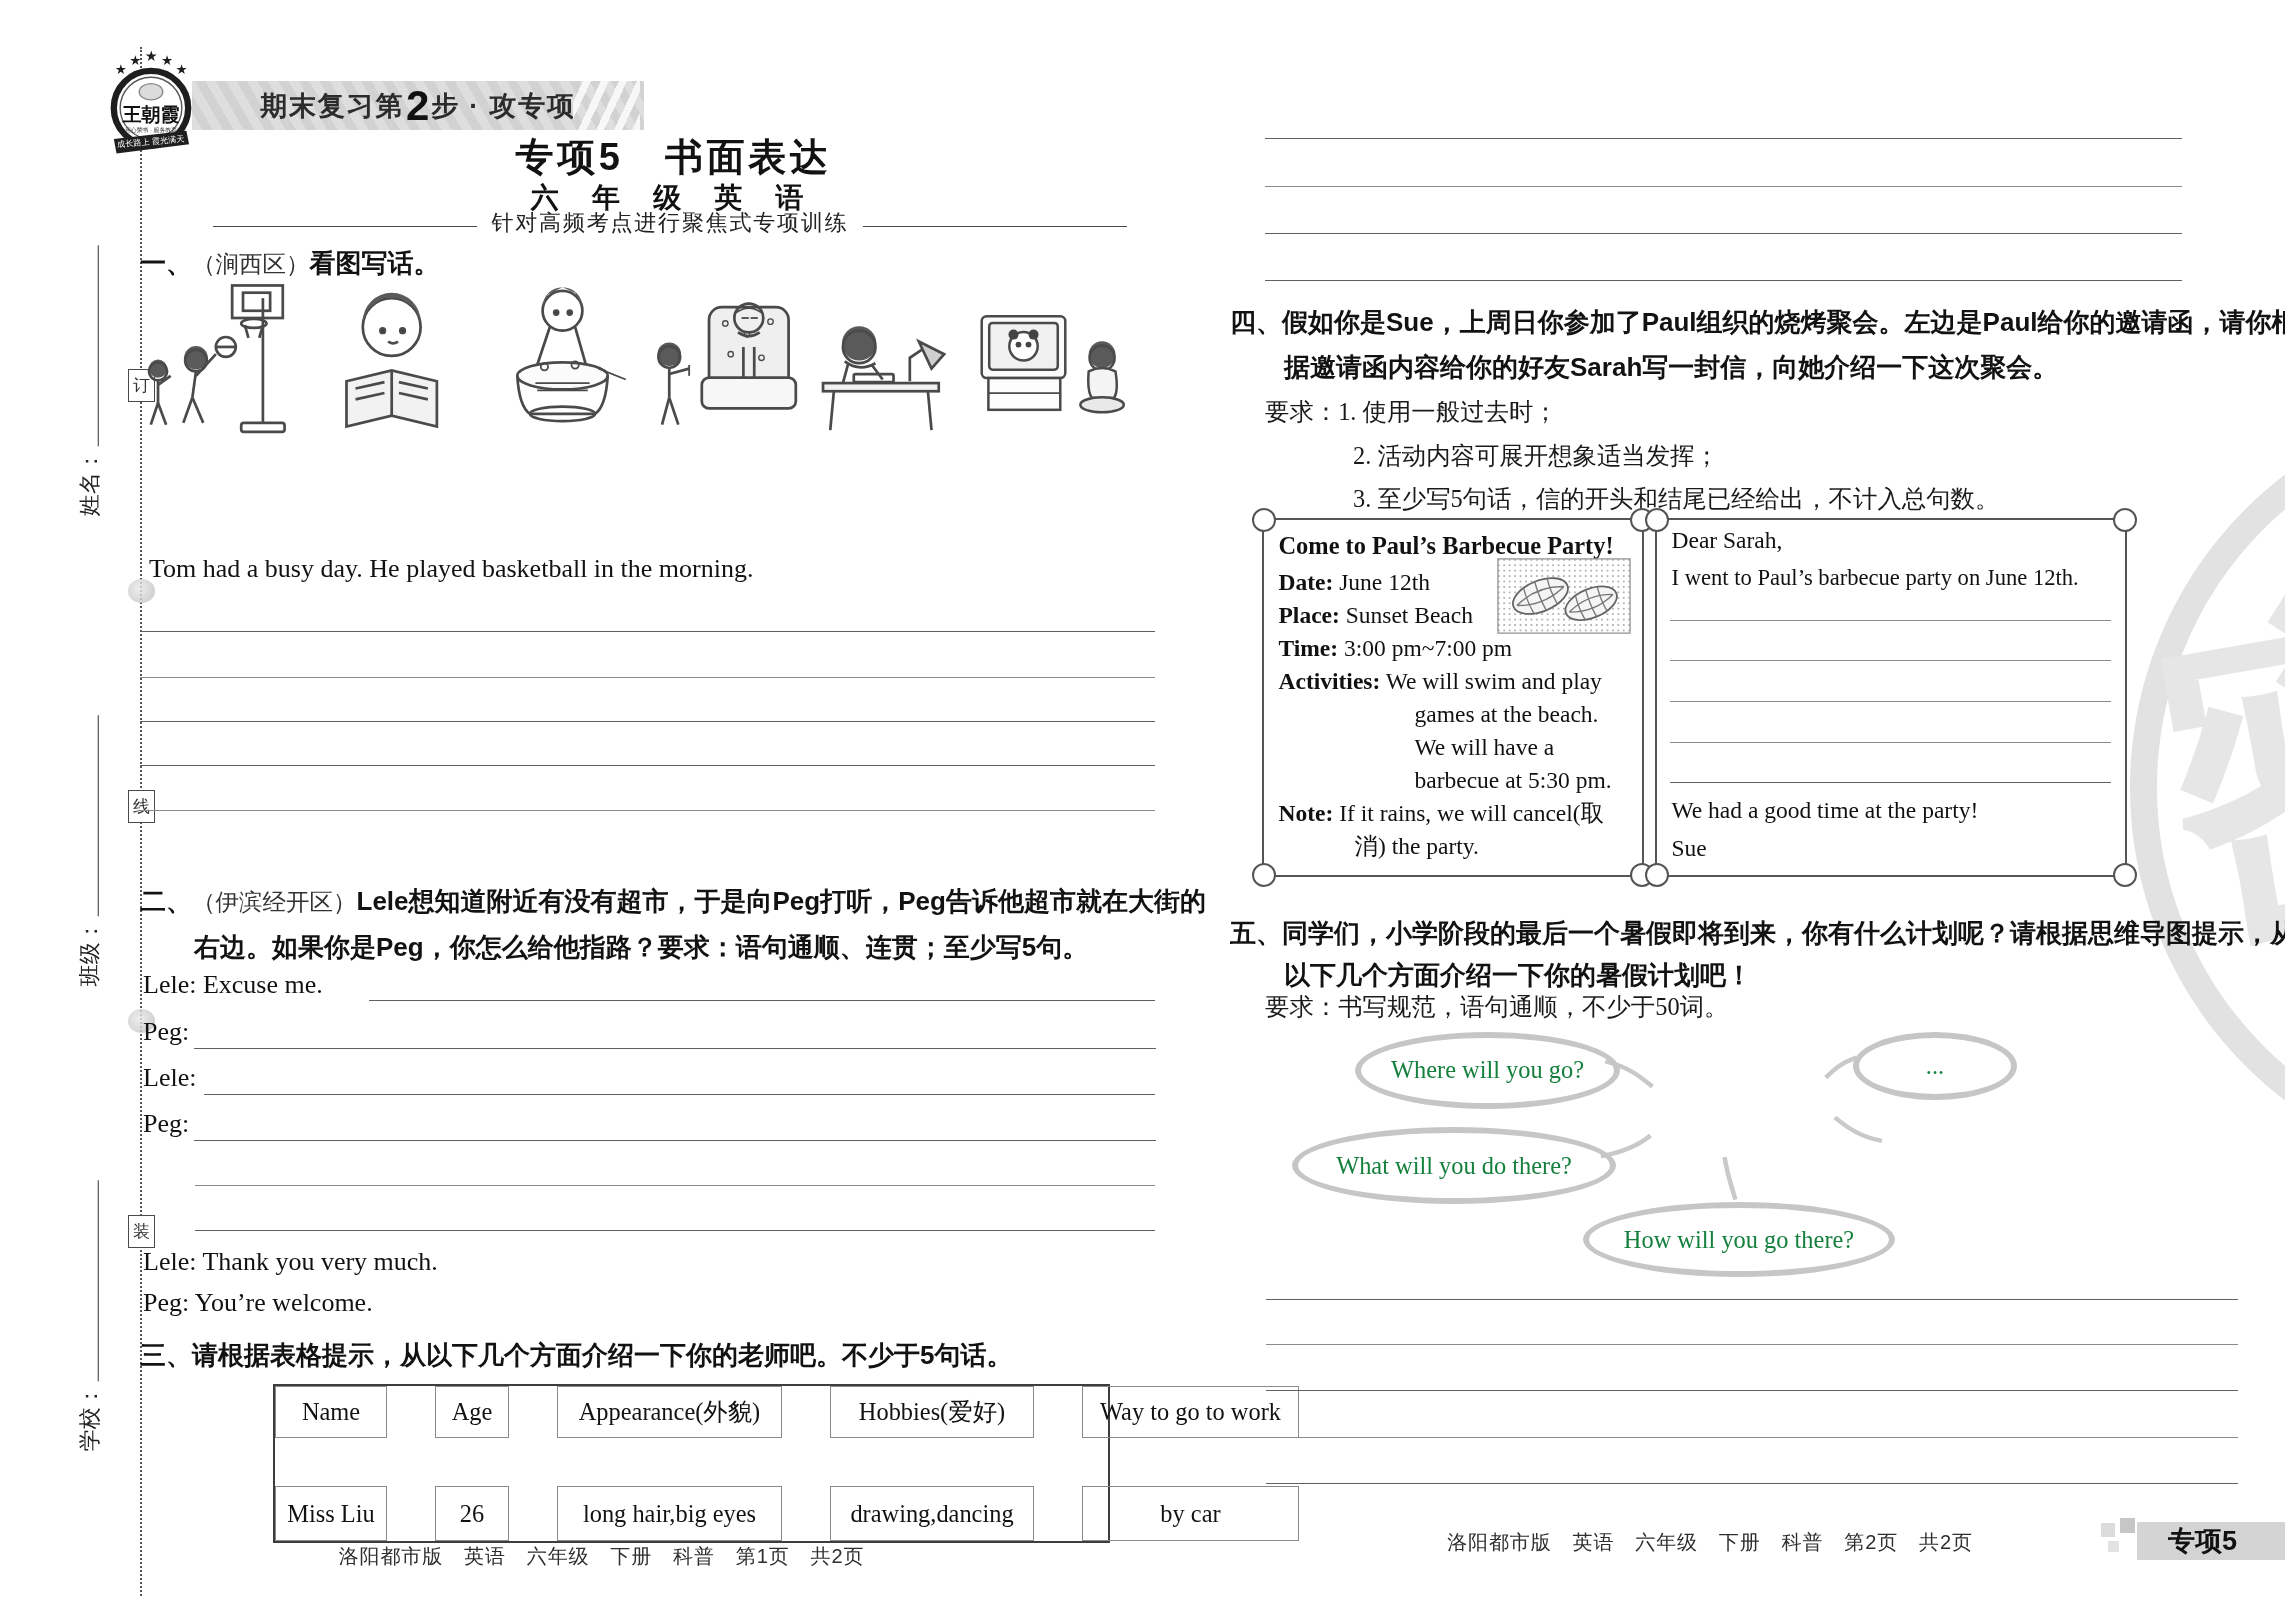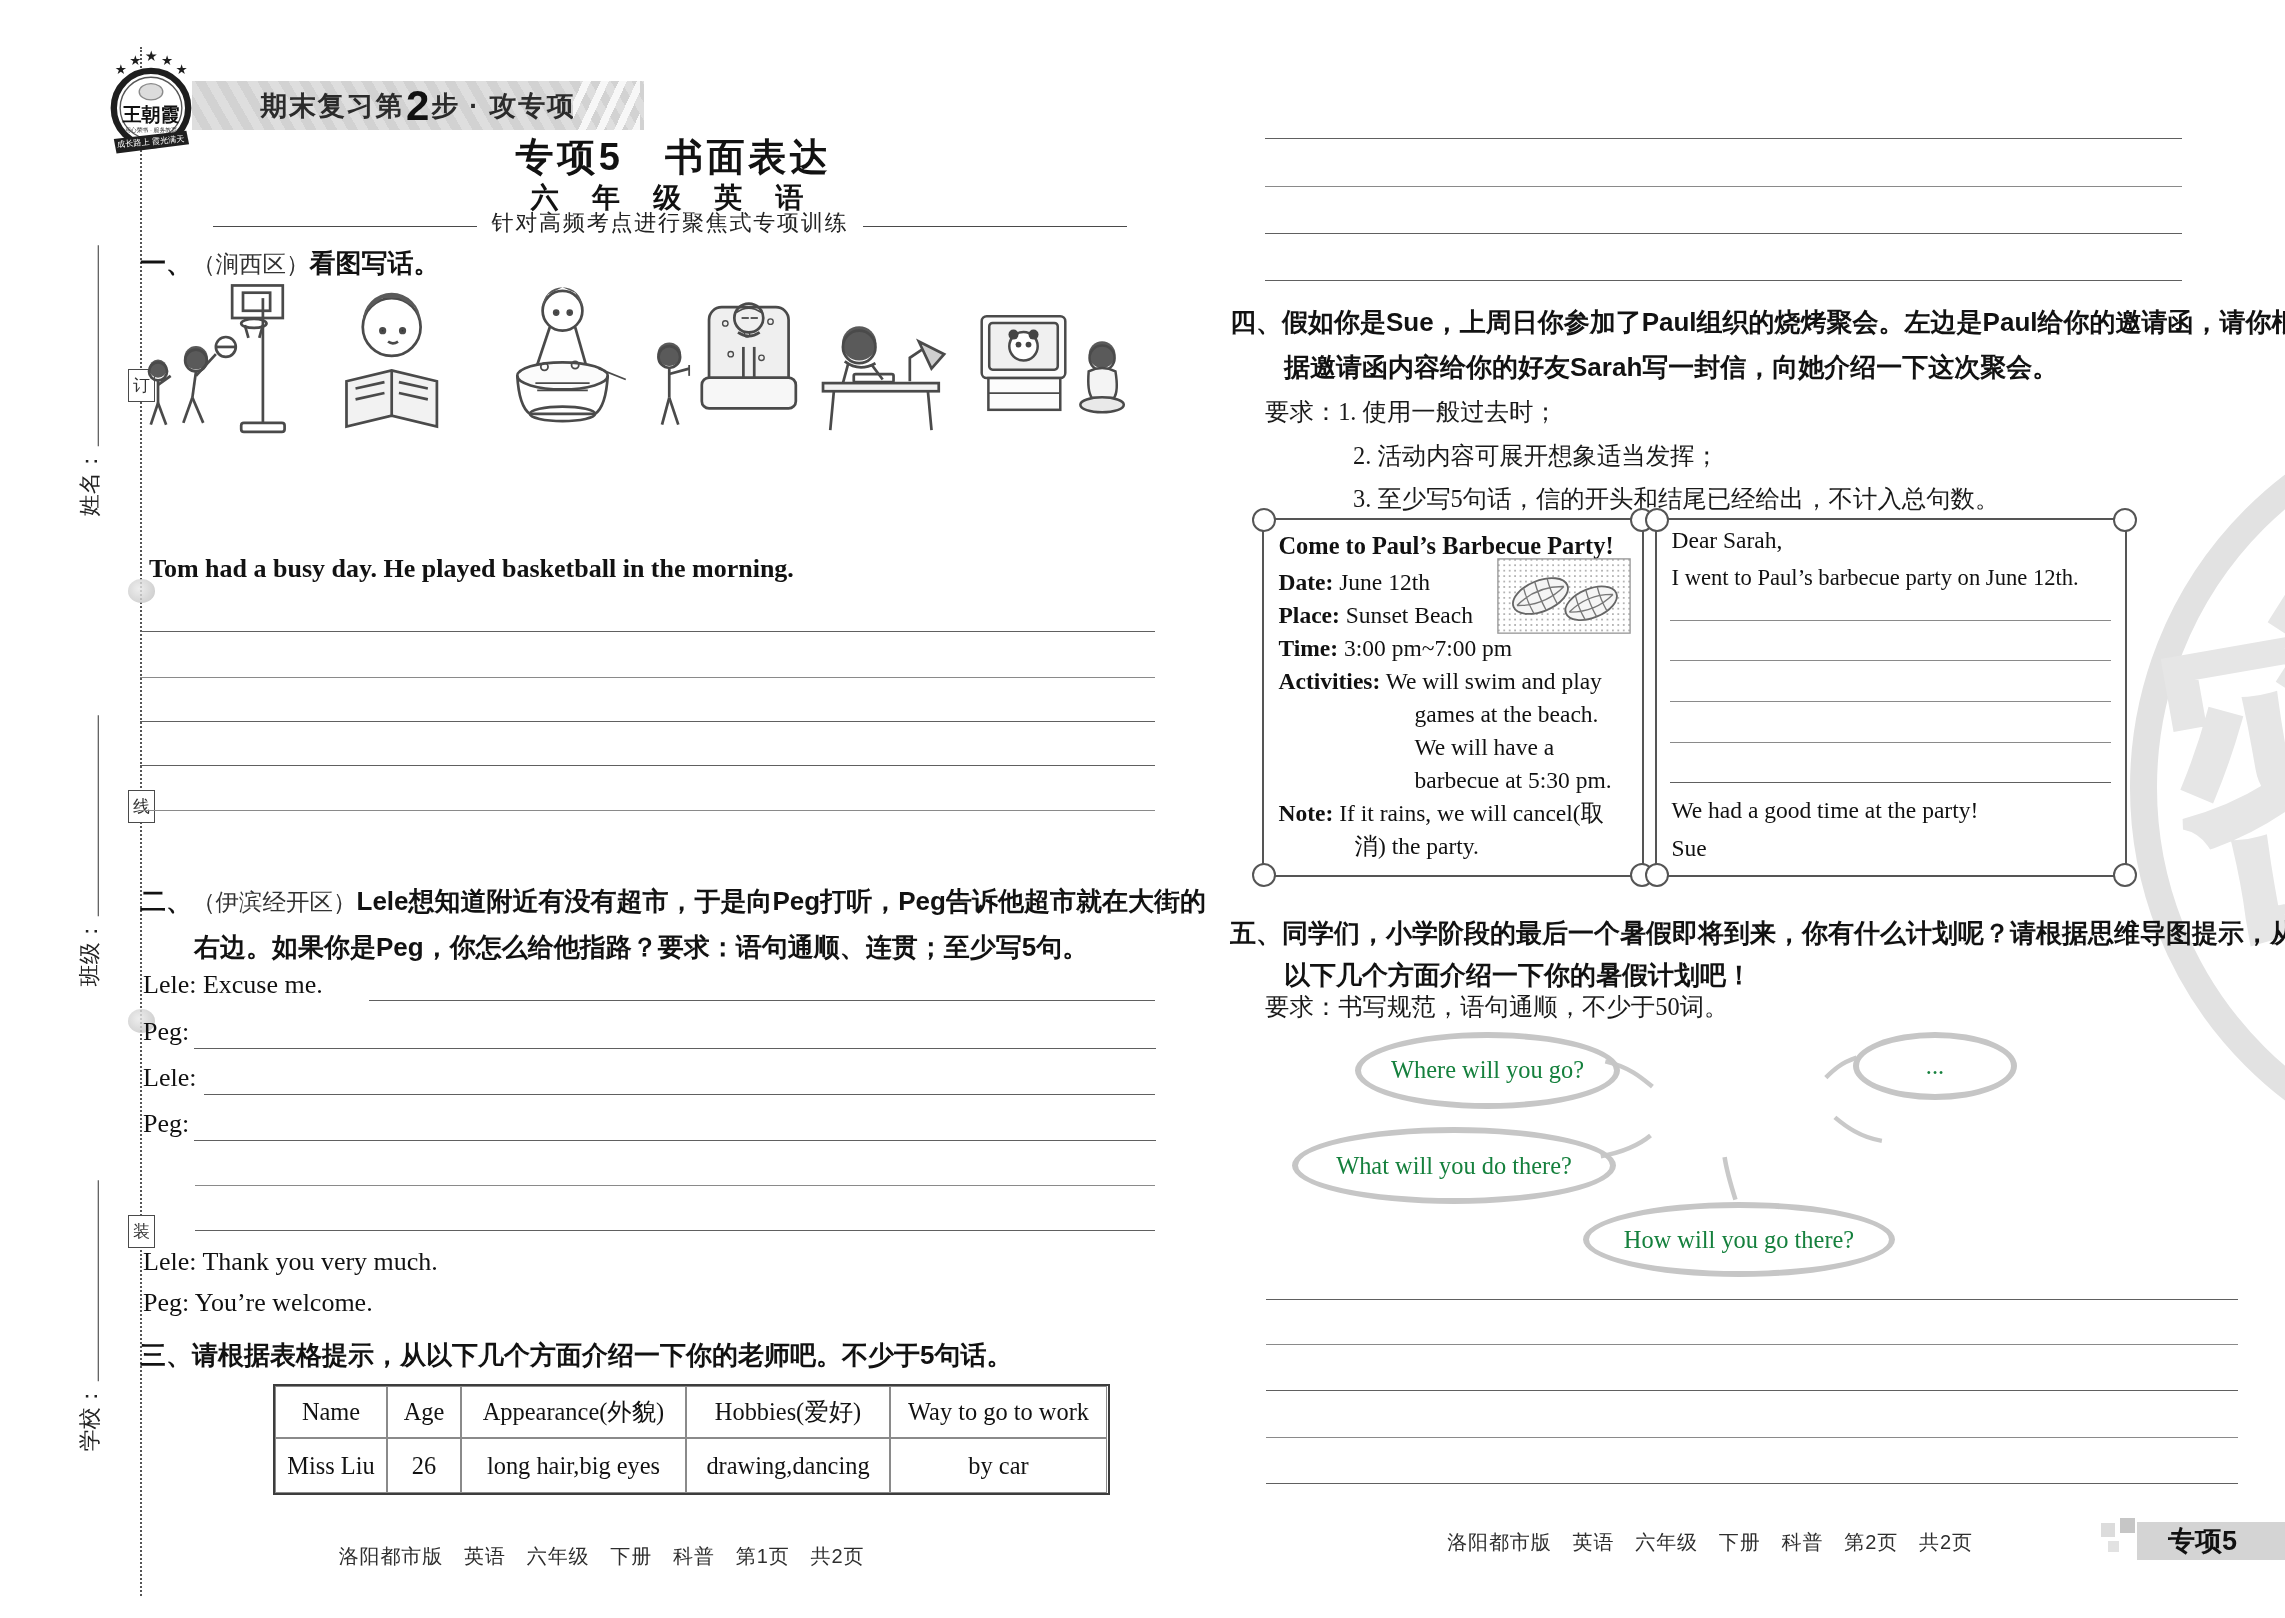--- a/index.html
+++ b/index.html
@@ -1,19 +1,19 @@
 <!DOCTYPE html>
 <html style="font-size:14.5px"><head>
 <meta charset="utf-8">
 <style>
   html,body{margin:0;padding:0;background:#9a9a9a;}
   .sheet{position:relative;width:2286px;height:1618px;background:#ffffff;overflow:hidden;
          font-family:"Liberation Sans",sans-serif;color:#121212;}
   .abs{position:absolute;}
-  .serif{font-family:"Liberation Serif",serif;font-weight:bold;}
+  .serif{font-family:"Liberation Serif",serif;}
   .wline{position:absolute;border-bottom:1.8px solid #606060;}
   .wline.light{border-bottom-color:#8a8a8a;}
   
   .banner{position:absolute;left:192px;top:81px;width:452px;height:49px;
           background:repeating-linear-gradient(60deg,#dedede 0 9px,#d2d2d2 9px 18px);
           display:flex;align-items:center;justify-content:center;}
   .banner:after{content:"";position:absolute;right:3.6px;top:0;width:67px;height:49px;
           background:repeating-linear-gradient(115deg,transparent 0 9px,#f7f7f7 9px 16.3px);}
   .banner .b-txt{font-size:27px;font-weight:bold;color:#2b2b2b;letter-spacing:1.8px;}
   .banner .b-big{font-size:42px;font-weight:bold;color:#111;margin:0 1.8px;}
@@ -25,21 +25,21 @@
   .tagline-row .tl-line{flex:1;border-bottom:1.8px solid #4a4a4a;height:0.9px;margin-top:5.4px;}
   .tagline-row .tl-text{font-family:"Liberation Serif",serif;font-size:22px;color:#222;letter-spacing:1.8px;}
   
   .sechead{position:absolute;font-size:26px;font-weight:bold;line-height:45px;}
   .sechead .region{font-family:"Liberation Serif",serif;font-weight:normal;font-size:23.5px;color:#333;}
   .hang{padding-left:54px;text-indent:-54px;}
   .reqline{position:absolute;font-family:"Liberation Serif",serif;font-size:24.4px;color:#1a1a1a;}
   .dlg{position:absolute;font-family:"Liberation Serif",serif;font-size:26px;color:#111;}
   
   .ttable{position:absolute;left:273px;top:1384px;width:833px;border:2.7px solid #3d3d3d;
-          display:grid;grid-template-columns:112px 74px 225px 204px 217px;grid-template-rows:52px 55px;}
+          display:grid;grid-template-columns:112px 74px 225px 204px 217px;grid-template-rows:52px 55px;gap:48px;}
   .ttable .cell{border:0.9px solid #8a8a8a;display:flex;align-items:center;justify-content:center;
           font-family:"Liberation Serif",serif;font-size:24.4px;}
   
   .bindline{position:absolute;left:140px;top:47px;height:1549px;border-left:2.7px dotted #555;}
   .bindbox{position:absolute;left:128px;width:25px;height:31px;background:#fff;border:1.8px solid #4a4a4a;
           display:flex;align-items:center;justify-content:center;font-size:17px;color:#333;}
   .bindblob{position:absolute;left:128px;width:27px;height:23.5px;border-radius:50%;
           background:radial-gradient(circle at 40% 40%,#e9e9e9,#b9b9b9);opacity:.8;}
   .mrot{position:absolute;width:271px;height:23.5px;transform:rotate(-90deg);display:flex;align-items:flex-end;gap:3.6px;}
   .mrot .mlabel{font-size:22px;color:#222;white-space:nowrap;}

